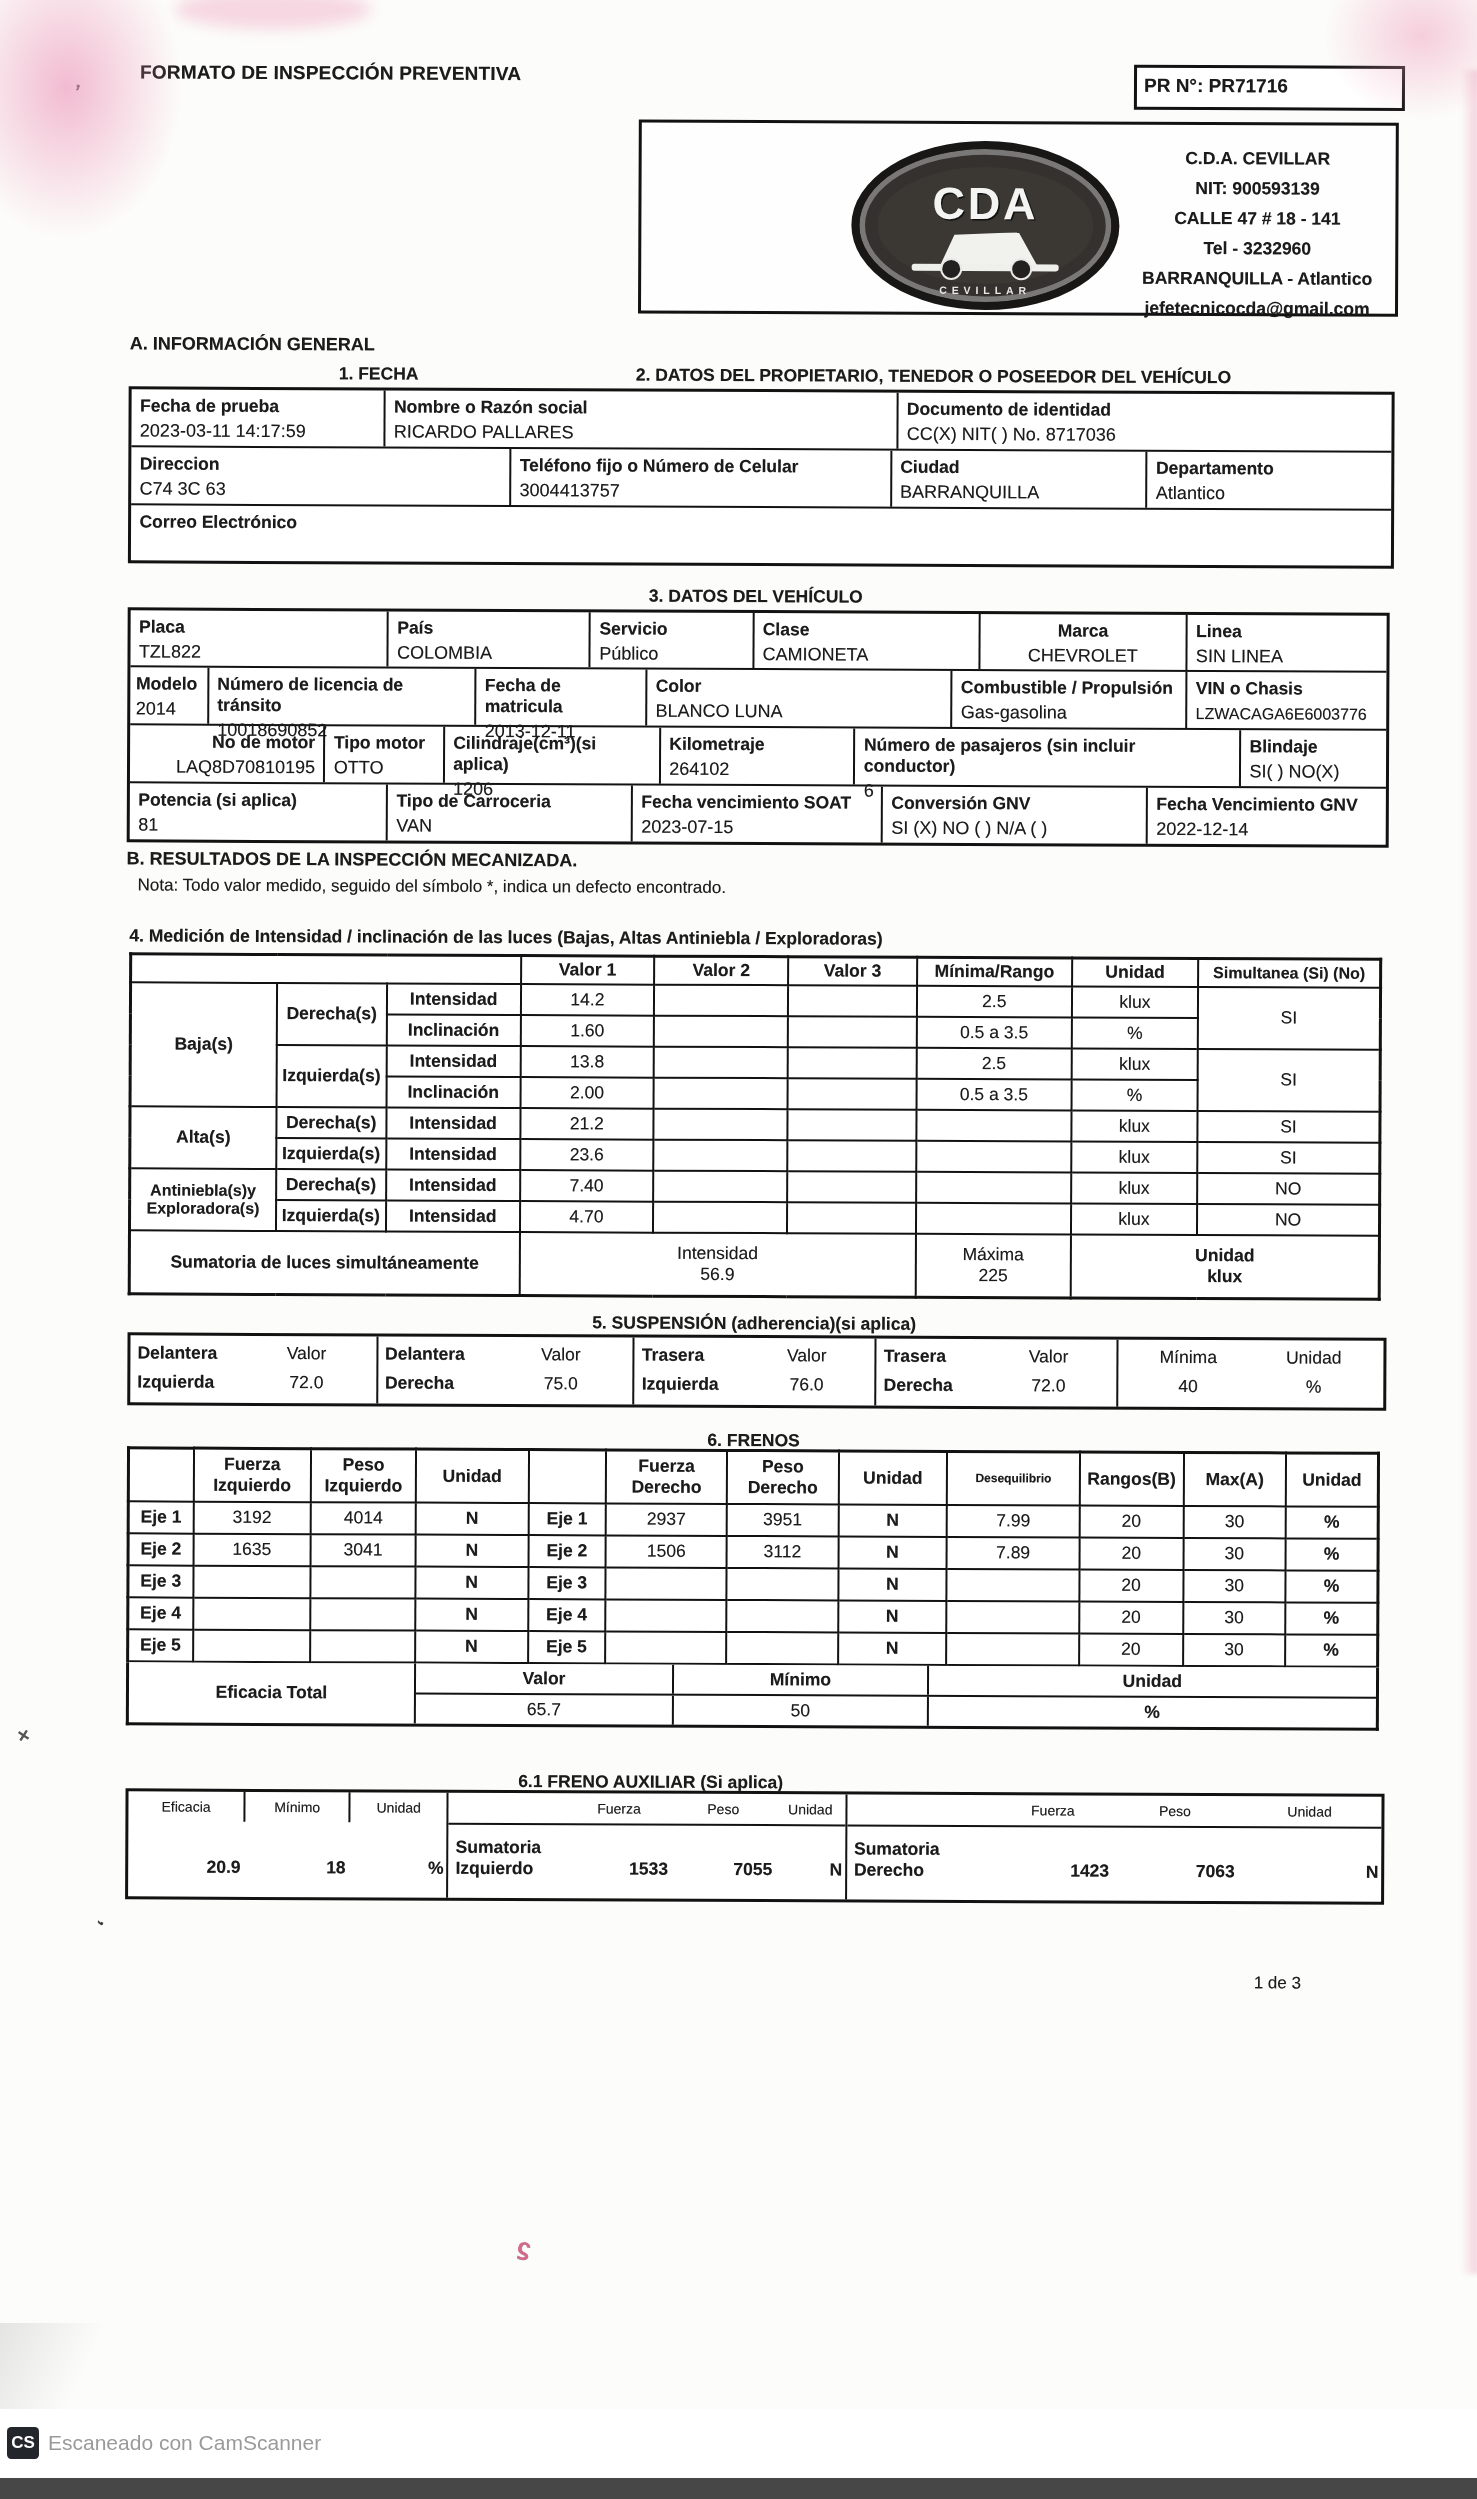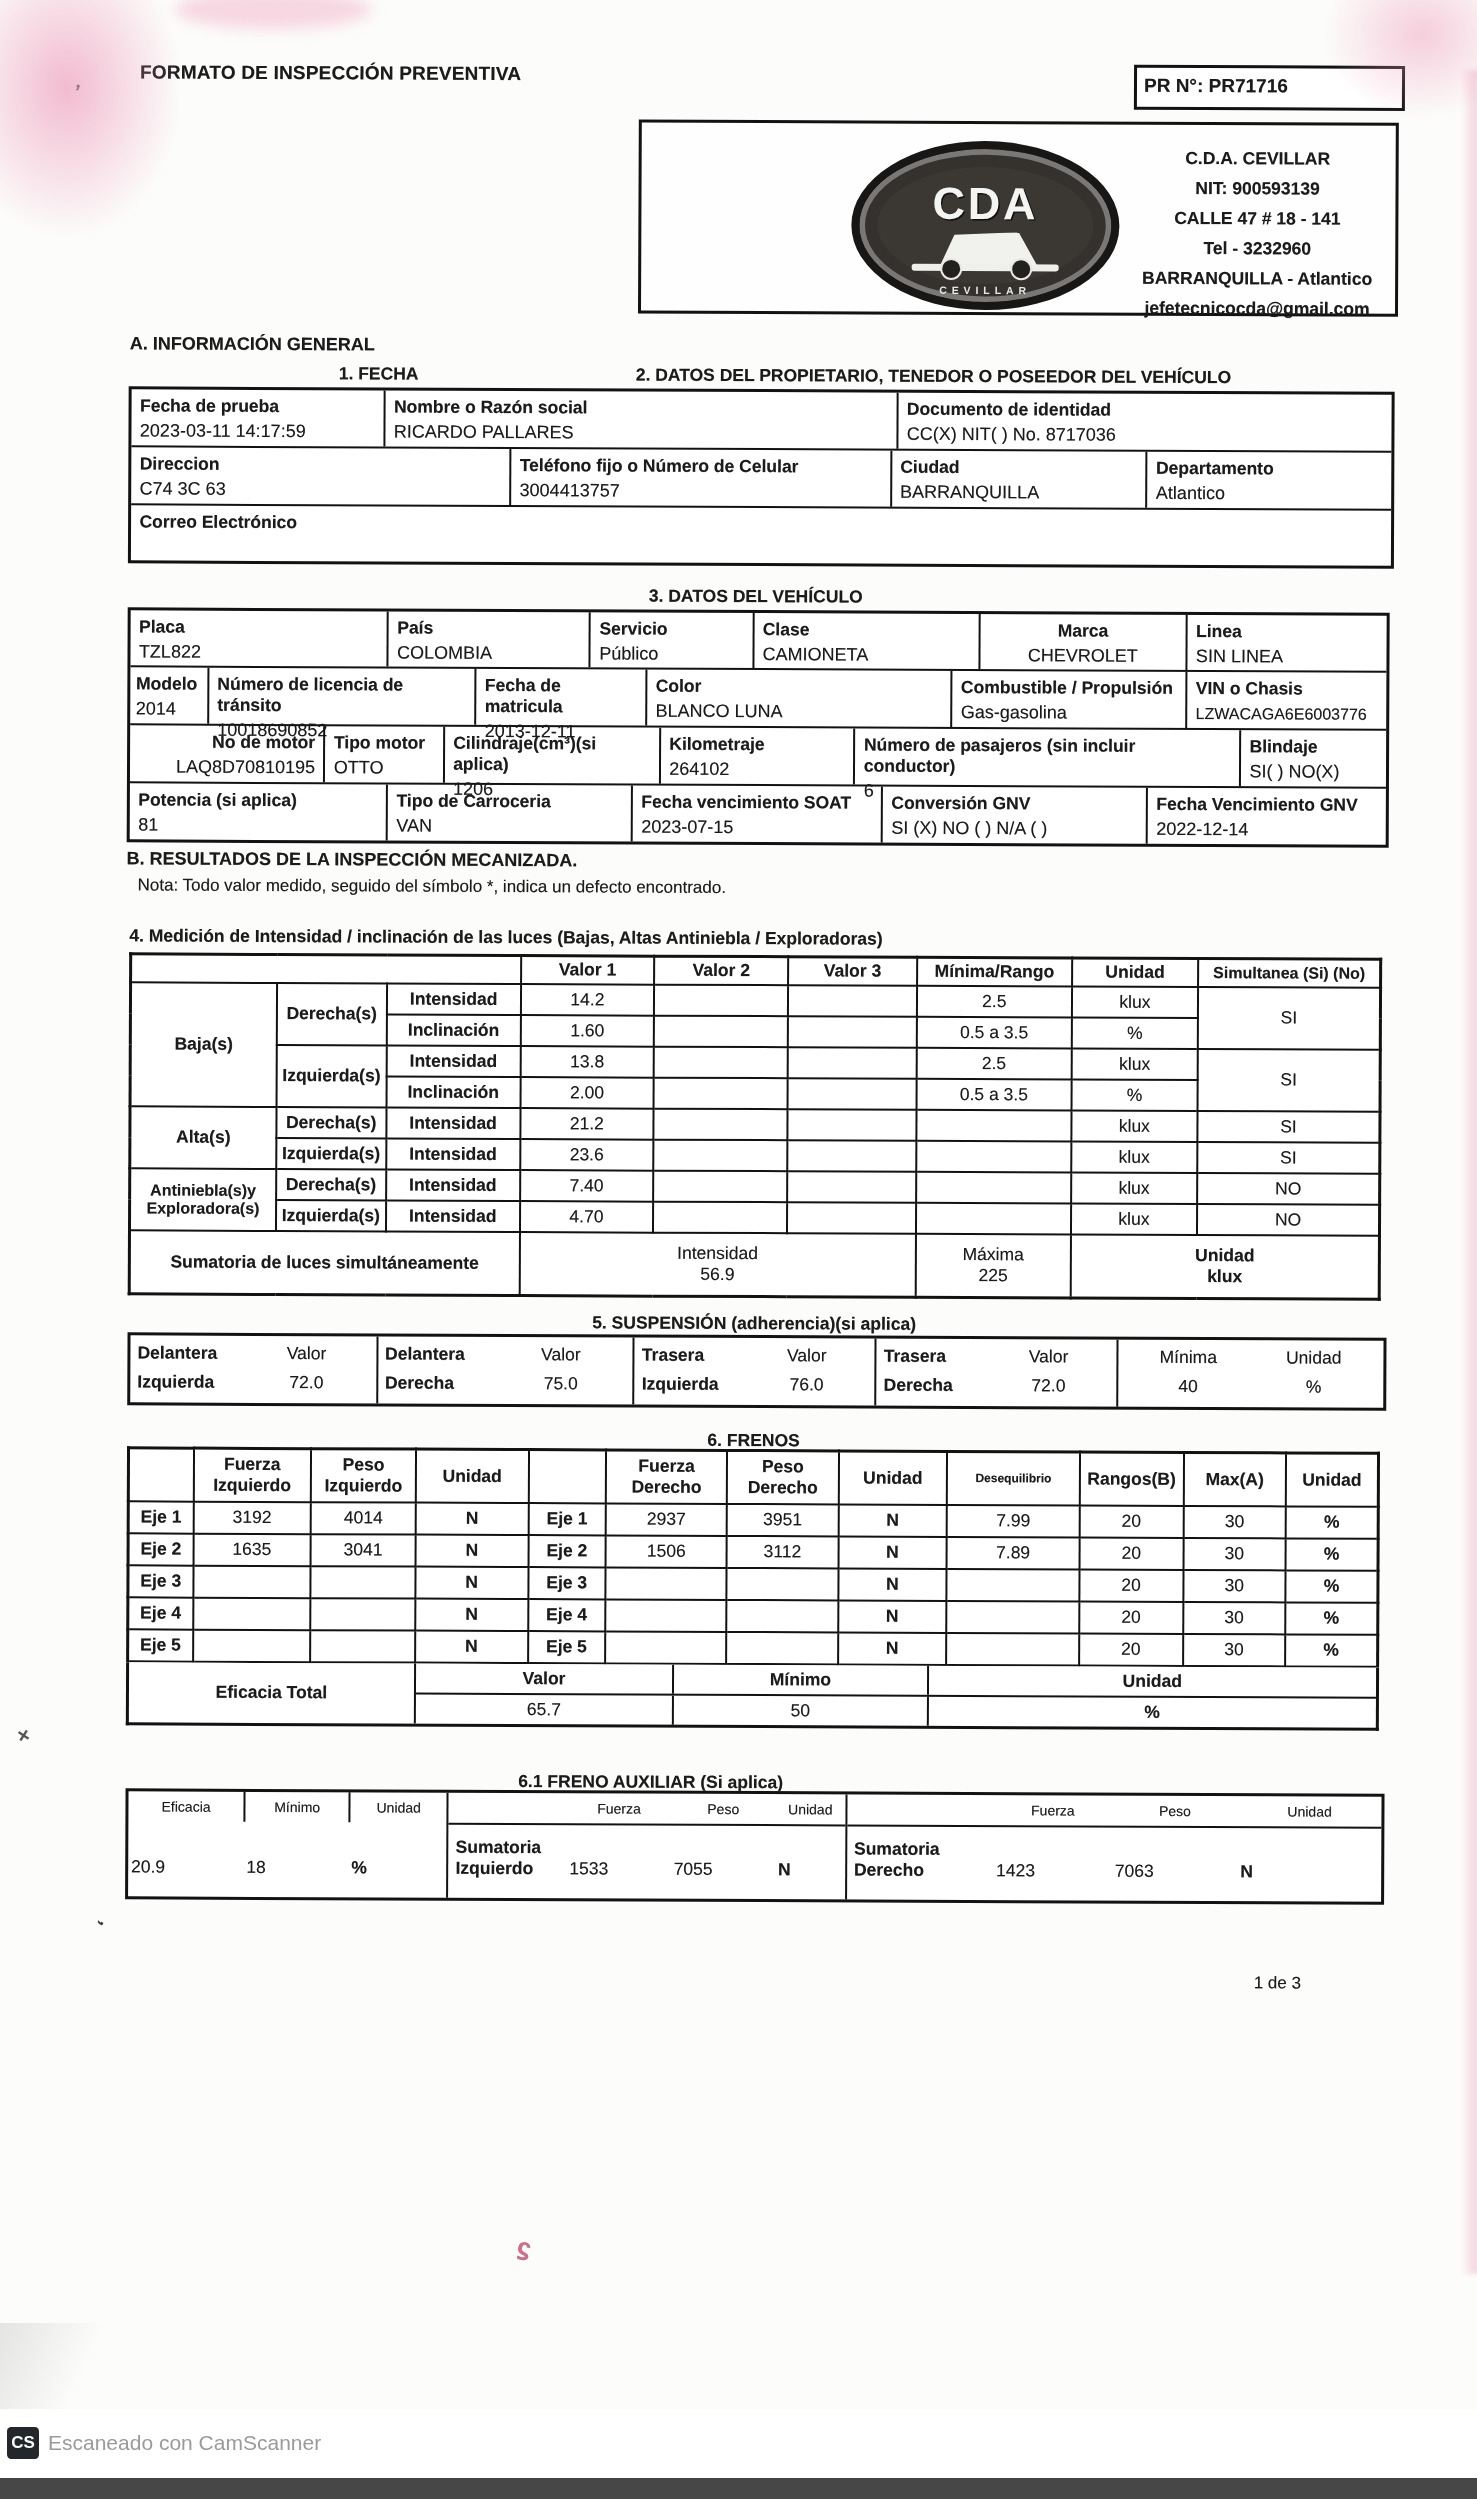--- a/index.html
+++ b/index.html
@@ -66,21 +66,21 @@
   .tc1{width:26.7%;} .tc2{width:26.5%;} .tc3{width:46.8%;}
 
   
   .aux{display:flex;border:3.5px solid #121212;background:#fff;}
   .aux-pane{box-sizing:border-box;}
   .aux-pane+.aux-pane{border-left:2.8px solid #121212;}
   .aux-hrow{display:flex;}
   .aux-hcell{box-sizing:border-box;text-align:center;font-size:14px;font-weight:400;padding:7px 2.8px;}
   .p1 .aux-hcell+.aux-hcell{border-left:2.8px solid #121212;}
   .aux-vrow{display:flex;align-items:flex-end;padding-bottom:7px;}
-  .aux-vcell{box-sizing:border-box;text-align:left;font-size:17.5px;padding:2.8px;}
+  .aux-vcell{box-sizing:border-box;text-align:right;font-size:17.5px;padding:2.8px;font-weight:bold;}
   .blk .aux-hrow{border-bottom:2.8px solid #121212;}
   .blk-label{text-align:left;font-weight:700;padding-left:7px;}
 
   
   .pageno{font-size:17px;font-weight:400;}
   .cs-bar{position:absolute;left:0;right:0;bottom:0;height:91px;background:#ffffff;}
   .cs-band{position:absolute;left:0;right:0;bottom:0;height:22.4px;background:#474747;}
   .cs-logo{position:absolute;left:7px;top:18px;width:32px;height:32px;background:#23262b;border-radius:4.2px;
            color:#fff;font-weight:700;font-size:17px;display:flex;align-items:center;justify-content:center;}
   .cs-text{position:absolute;left:48px;top:22.4px;font-size:21px;color:#9a9a9a;}

